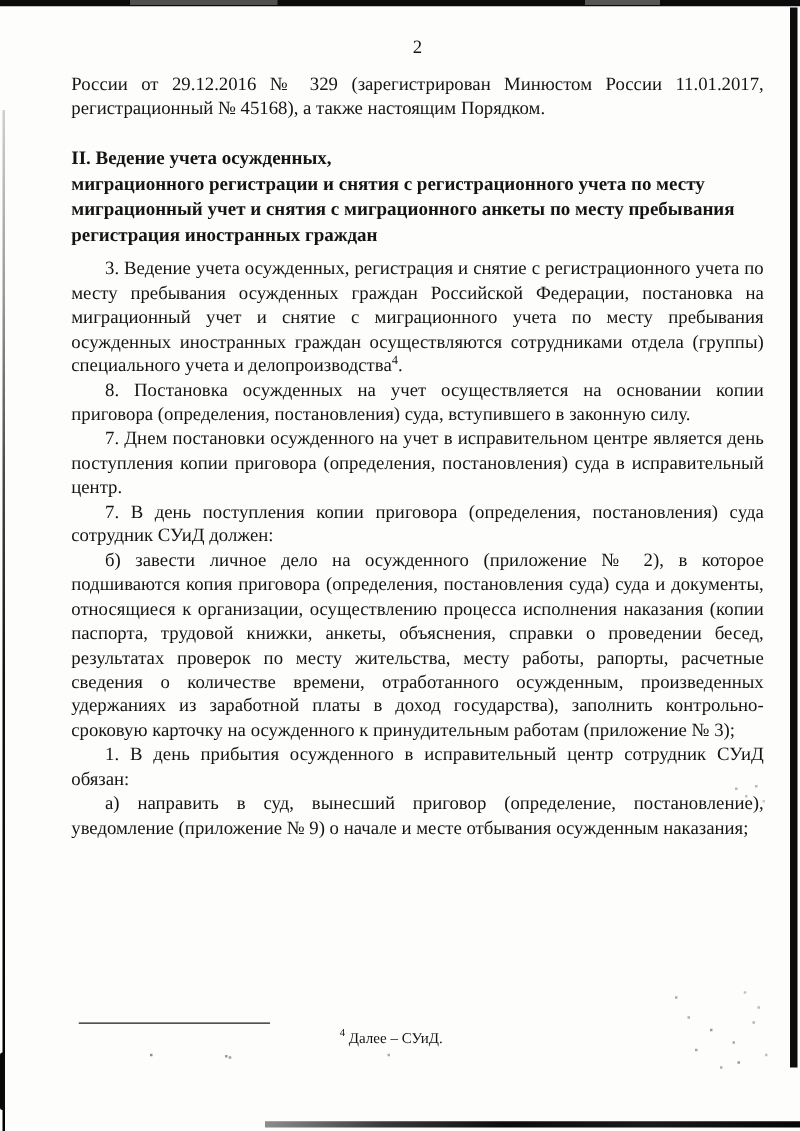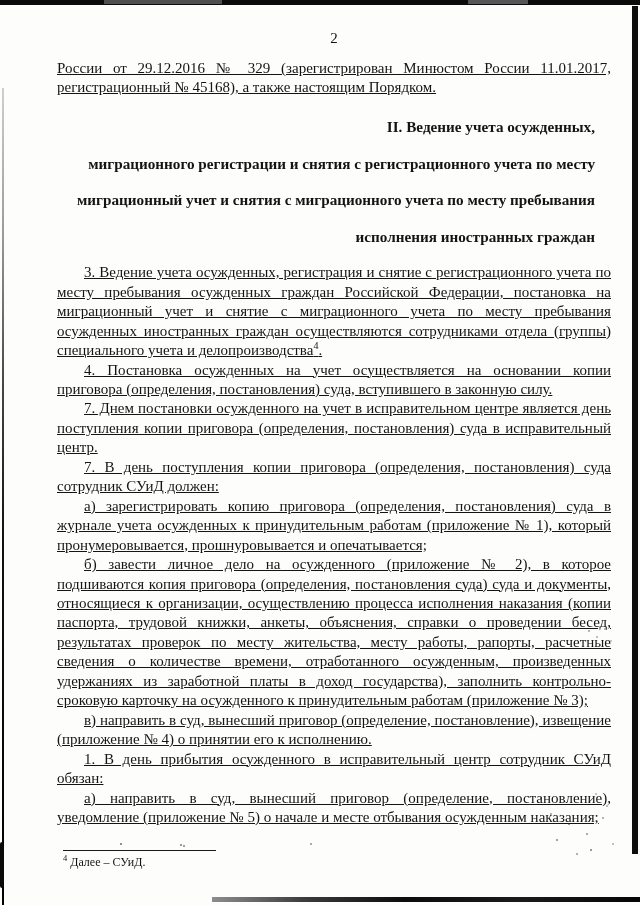--- a/index.html
+++ b/index.html
@@ -27,31 +27,31 @@
       72px 46px 0 0 #c0c0c0,36px 56px 0 0 #b0b0b0,66px 8px 0 0 #bbb,55px -4px 0 0 #c3c3c3;}
   .speckles-b{position:absolute;left:588px;top:630px;width:2px;height:2px;background:#b5b5b5;
     box-shadow:8px 6px 0 0 #c0c0c0,16px -2px 0 0 #b8b8b8,22px 10px 0 0 #cacaca;}
   .speckles-c{position:absolute;left:120px;top:843px;width:2px;height:2px;background:#8f8f8f;
     box-shadow:60px 1px 0 0 #9b9b9b,63px 2px 0 0 #a0a0a0,190px 0 0 0 #ababab;}
   
   .content{position:absolute;left:57px;top:30px;width:554px;}
   .page-number{font-size:15px;text-align:center;margin:0 0 12px 0;}
   .para{
     font-size:15px;line-height:19.45px;margin:0;
-    text-align:justify;text-indent:27px;text-decoration:underline;
+    text-align:justify;text-indent:27px;
   }
   .para.no-indent{text-indent:0;}
   .heading{margin:19px 0 7px 0;}
   .heading-line{
     font-size:15.2px;font-weight:bold;line-height:20.6px;
-    text-align:right;margin:16px;
+    text-align:left;margin:0;
   }
   sup.fn-ref{font-size:10px;line-height:0;vertical-align:super;}
   
-  .footnote{position:absolute;left:63px;top:850px;width:500px;}
+  .footnote{position:absolute;left:63px;top:818px;width:500px;text-align:center;}
   .footnote-rule{width:153px;height:0;border-top:1.5px solid #1a1a1a;margin-bottom:4px;}
   .footnote-text{font-size:12px;line-height:14px;}
   .footnote-text sup{font-size:8.5px;vertical-align:super;line-height:0;}
 </style>
 </head>
 <body>
 
 <div class="page">
 
   <div class="bar-top"></div>
@@ -67,34 +67,32 @@
 
   <div class="content">
 
     <p class="page-number">2</p>
 
     <p class="para no-indent">России от 29.12.2016 № 329 (зарегистрирован Минюстом России 11.01.2017, регистрационный № 45168), а также настоящим Порядком.</p>
 
     <div class="heading">
       <p class="heading-line">II. Ведение учета осужденных,</p>
       <p class="heading-line">миграционного регистрации и снятия с регистрационного учета по месту</p>
-      <p class="heading-line">миграционный учет и снятия с миграционного учета по месту пребывания</p>
-      <p class="heading-line">исполнения иностранных граждан</p>
+      <p class="heading-line">миграционный учет и снятия с миграционного анкеты по месту пребывания</p>
+      <p class="heading-line">регистрация иностранных граждан</p>
     </div>
 
     <p class="para"><span>3. Ведение учета осужденных, регистрация и снятие с регистрационного учета по месту пребывания осужденных граждан Российской Федерации, постановка на миграционный учет и снятие с миграционного учета по месту пребывания осужденных иностранных граждан осуществляются сотрудниками отдела (группы) специального учета и делопроизводства</span><sup class="fn-ref">4</sup><span>.</span></p>
 
-    <p class="para">4. Постановка осужденных на учет осуществляется на основании копии приговора (определения, постановления) суда, вступившего в законную силу.</p>
+    <p class="para">8. Постановка осужденных на учет осуществляется на основании копии приговора (определения, постановления) суда, вступившего в законную силу.</p>
     <p class="para">7. Днем постановки осужденного на учет в исправительном центре является день поступления копии приговора (определения, постановления) суда в исправительный центр.</p>
     <p class="para">7. В день поступления копии приговора (определения, постановления) суда сотрудник СУиД должен:</p>
-    <p class="para">а) зарегистрировать копию приговора (определения, постановления) суда в журнале учета осужденных к принудительным работам (приложение № 1), который пронумеровывается, прошнуровывается и опечатывается;</p>
     <p class="para">б) завести личное дело на осужденного (приложение № 2), в которое подшиваются копия приговора (определения, постановления суда) суда и документы, относящиеся к организации, осуществлению процесса исполнения наказания (копии паспорта, трудовой книжки, анкеты, объяснения, справки о проведении бесед, результатах проверок по месту жительства, месту работы, рапорты, расчетные сведения о количестве времени, отработанного осужденным, произведенных удержаниях из заработной платы в доход государства), заполнить контрольно-сроковую карточку на осужденного к принудительным работам (приложение № 3);</p>
-    <p class="para">в) направить в суд, вынесший приговор (определение, постановление), извещение (приложение № 4) о принятии его к исполнению.</p>
     <p class="para">1. В день прибытия осужденного в исправительный центр сотрудник СУиД обязан:</p>
-    <p class="para">а) направить в суд, вынесший приговор (определение, постановление), уведомление (приложение № 5) о начале и месте отбывания осужденным наказания;</p>
+    <p class="para">а) направить в суд, вынесший приговор (определение, постановление), уведомление (приложение № 9) о начале и месте отбывания осужденным наказания;</p>
 
   </div>
 
   <div class="footnote">
     <div class="footnote-rule"></div>
     <div class="footnote-text"><sup>4</sup> <span>Далее – СУиД.</span></div>
   </div>
 
 </div>
 

